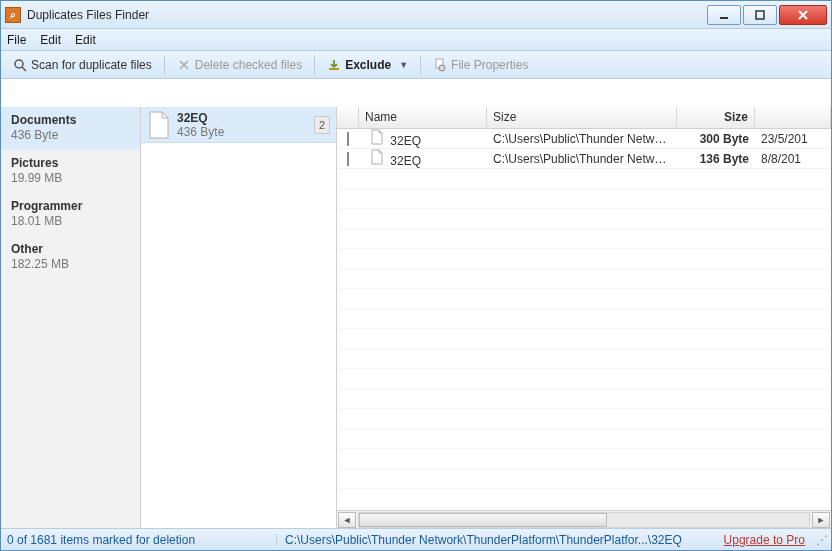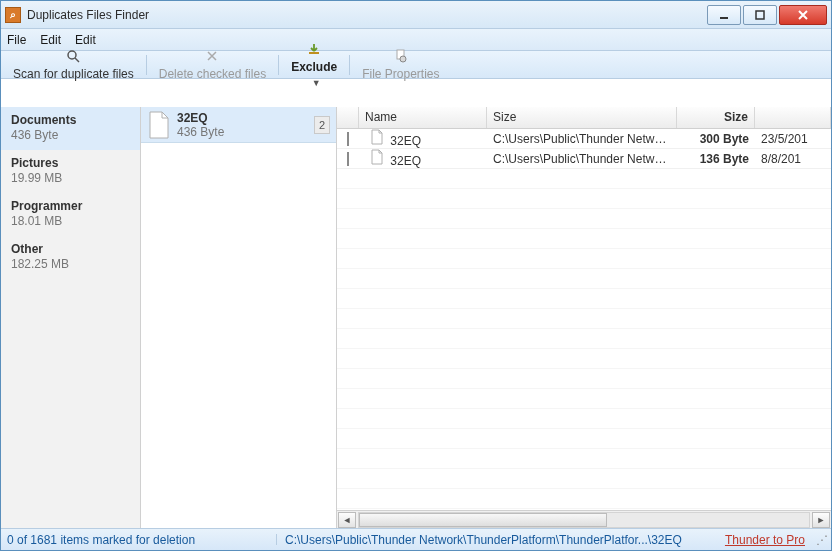--- a/index.html
+++ b/index.html
@@ -13,21 +13,21 @@
 .titlebar .win-controls { display: flex; gap: 2px; }
 .titlebar .win-btn { width: 34px; height: 20px; border: 1px solid #7a9ab8; border-radius: 2px; background: linear-gradient(#f5faff,#d8e9f8); display:flex; align-items:center; justify-content:center; }
 .titlebar .win-btn.close { background: linear-gradient(#f07a6f,#d63a2a); border-color:#a72b1f; color:#fff; width: 48px; }
 .titlebar .win-btn svg { width:12px; height:12px; }
 
 .menubar { height: 22px; background: linear-gradient(#e9f3fc,#dbeaf8); border-bottom: 1px solid #b7cde2; display:flex; align-items:center; padding: 0 6px; gap: 14px; }
 .menubar .menu-item { color: #1a1a1a; cursor: default; }
 
 .toolbar { height: 28px; background: linear-gradient(#eaf4fd,#d7e8f8); border-bottom: 1px solid #b7cde2; display:flex; align-items:center; padding: 0 6px; gap: 2px; }
 .toolbar .tb-sep { width:1px; height:20px; background:#b7cde2; margin:0 4px; }
-.toolbar .tb-btn { display:flex; align-items:center; gap:4px; padding: 2px 6px; color:#333; border-radius:2px;flex-direction:column;}
+.toolbar .tb-btn { display:flex; align-items:center; gap:4px; padding: 2px 6px; color:#333; border-radius:2px;}
 .toolbar .tb-btn.disabled { color:#9a9a9a; }
 .toolbar .tb-btn.bold { font-weight: bold; color:#222; }
 .toolbar .tb-icon { width:14px; height:14px; display:inline-flex; align-items:center; justify-content:center;}
 .toolbar .dd-arrow { font-size: 9px; color:#555; margin-left:4px; }
 
 .content { flex:1; display:flex; min-height:0;margin-top:28px; }
 
 .sidebar { width: 140px; background: #f2f2f2; border-right: 1px solid #d0d0d0; display:flex; flex-direction:column; }
 .sidebar .cat { padding: 6px 10px 8px 10px; }
 .sidebar .cat.selected { background:#dcebfa; }
@@ -249,17 +249,17 @@
           </div>
         <div class="arrow">►</div>
       </div>
     </div>
 
   </div>
 
   <div class="statusbar">
     <div class="s-left">0 of 1681 items marked for deletion</div>
     <div class="s-mid">C:\Users\Public\Thunder Network\ThunderPlatform\ThunderPlatfor...\32EQ</div>
-    <div class="s-right">Thunder to Pro</div>
+    <div class="s-right">Upgrade to Pro</div>
     <div class="grip">⋰</div>
   </div>
 
 </div>
 
 </body></html>

